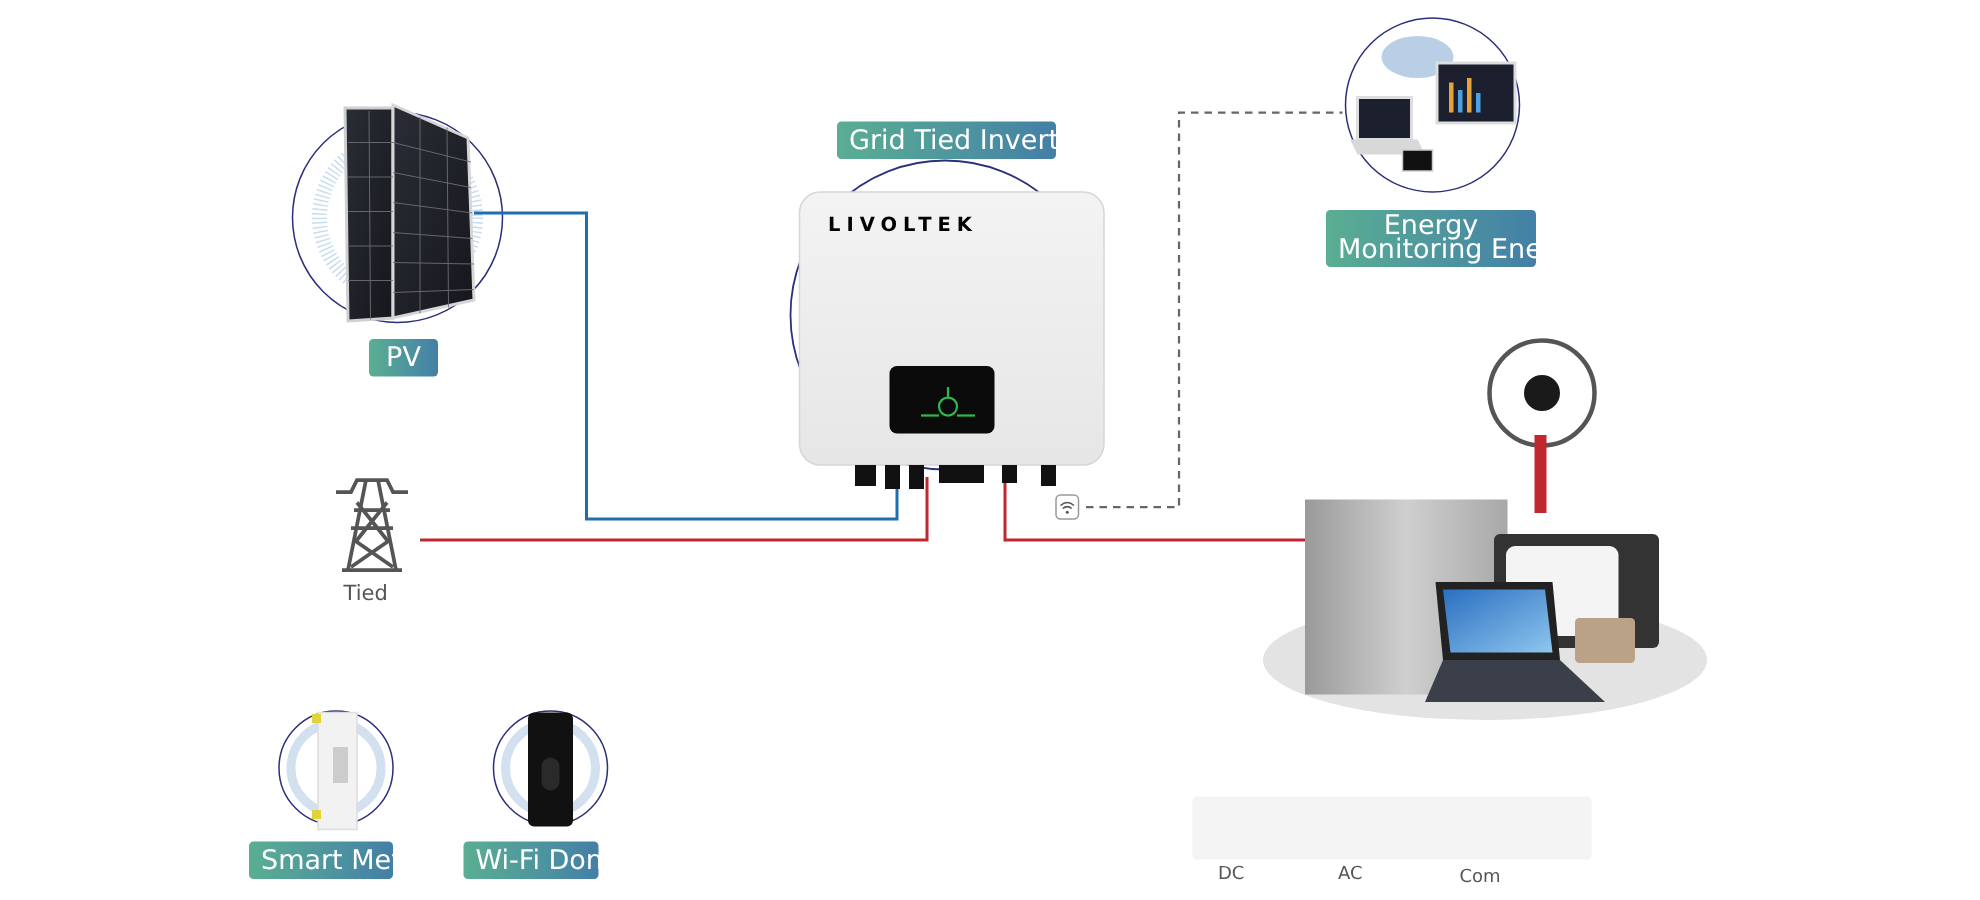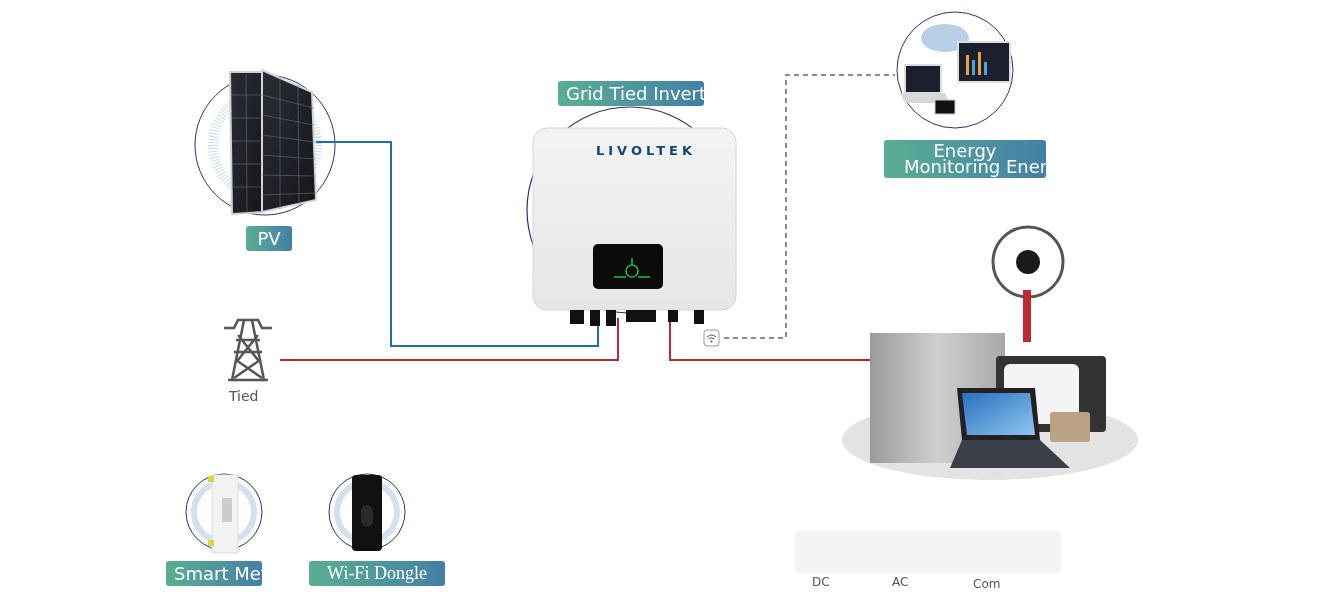--- a/index.html
+++ b/index.html
@@ -4,21 +4,21 @@
 <style>
   html,body{margin:0;padding:0;background:#fff;}
   body{width:1320px;height:600px;position:relative;overflow:hidden;font-family:"DejaVu Sans",sans-serif;}
   .tag{position:absolute;color:#fff;font-family:"DejaVu Sans",sans-serif;font-size:18px;text-align:center;border-radius:3px;
        background:linear-gradient(90deg,#5aae92 0%,#4d93a0 60%,#437fa6 100%);line-height:17px;padding:4px 8px;box-sizing:border-box;white-space:nowrap;}
   .tag span{display:block;}
   svg{position:absolute;left:0;top:0;}
   .legend{position:absolute;left:795px;top:531px;width:266px;height:42px;background:#f4f4f4;border-radius:3px;}
   .legend .item{position:absolute;top:12px;font-size:12px;color:#555;font-family:"DejaVu Sans",sans-serif;margin-top:32px;}
   .grid-label{position:absolute;left:229px;top:388px;font-size:14px;color:#555;font-family:"DejaVu Sans",sans-serif;}
-  .logo{position:absolute;left:552px;top:143px;font-size:13px;letter-spacing:4px;color:#0c4a6e;font-weight:bold;font-family:"DejaVu Sans",sans-serif;margin-left:44px;}
+  .logo{position:absolute;left:552px;top:143px;font-size:13px;letter-spacing:4px;color:#000000;font-weight:bold;font-family:"DejaVu Sans",sans-serif;}
 </style>
 </head>
 <body>
 
 <svg width="1320" height="600" viewBox="0 0 1320 600">
   <defs>
     <linearGradient id="panelG" x1="0" y1="0" x2="1" y2="1">
       <stop offset="0" stop-color="#2a2d35"></stop>
         <stop offset="1" stop-color="#15171c"></stop>
     </linearGradient>
@@ -148,28 +148,28 @@
 </svg>
 
 <div class="logo">LIVOLTEK</div>
 
 <div class="tag" style="left:246px;top:226px;width:46px;">
     <span>PV</span>
   </div>
 <div class="tag" style="left:558px;top:81px;width:146px;">
     <span>Grid Tied Inverter</span>
   </div>
-<div class="tag" style="left:884px;top:140px;width:162px;padding:3px 20px;line-height:16px;text-align:center;">
+<div class="tag" style="left:884px;top:140px;width:140px;padding:3px 8px;line-height:16px;text-align:center;">
   <span>Energy</span>
   <span>Monitoring Energy</span>
 </div>
 <div class="tag" style="left:166px;top:561px;width:96px;">
     <span>Smart Meter</span>
   </div>
-<div class="tag" style="left:309px;top:561px;width:136px;font-family:Liberation Serif, serif;">
+<div class="tag" style="left:309px;top:561px;width:90px;">
     <span>Wi-Fi Dongle</span>
   </div>
 
 <div class="grid-label">Tied</div>
 
 <div class="legend">
   <div class="item" style="left:17px;">DC</div>
   <div class="item" style="left:97px;">AC</div>
   <div class="item" style="left:178px;top:14px;">Com</div>
 </div>

